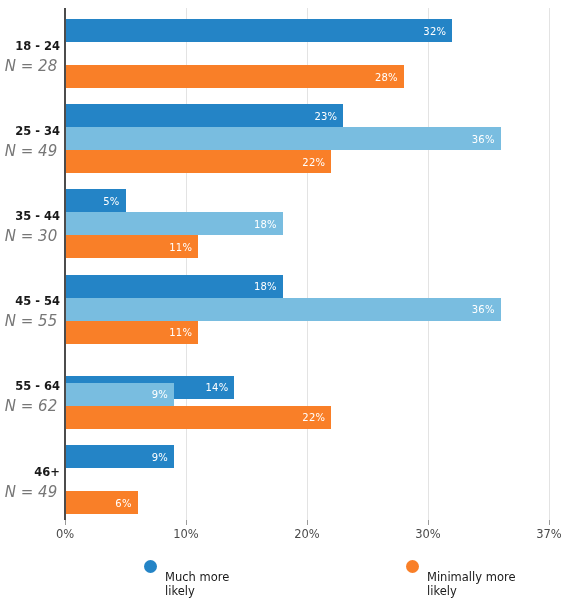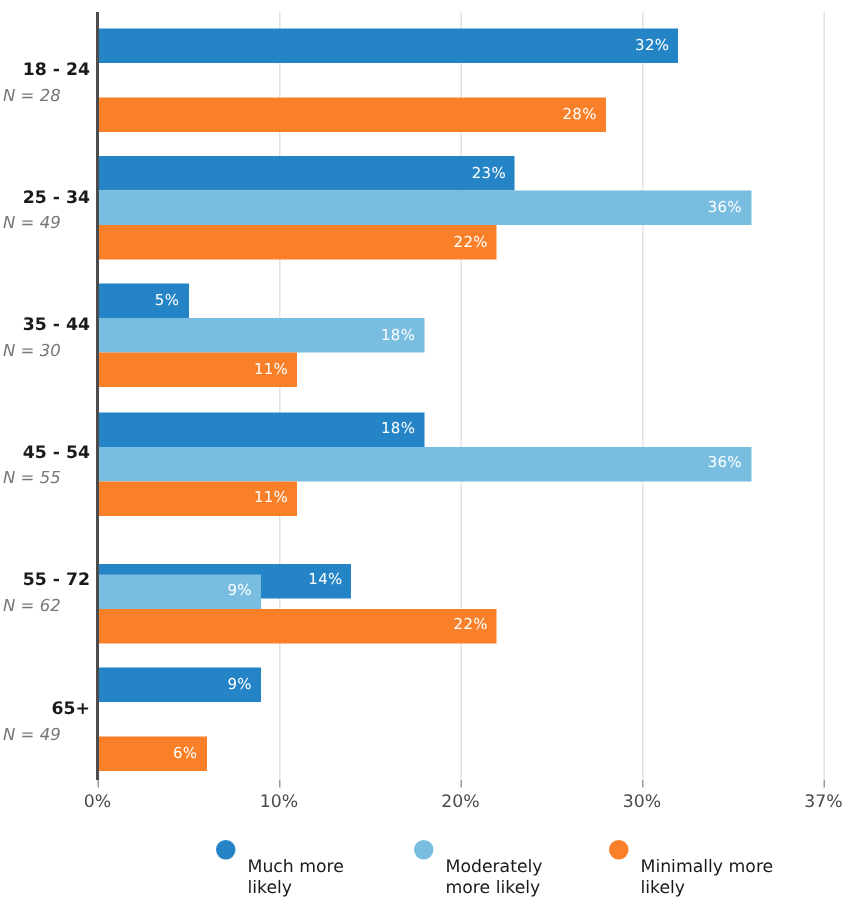--- a/index.html
+++ b/index.html
@@ -89,22 +89,22 @@
     text-align: right;
     font-size: 11.5px;
     font-weight: bold;
     color: #1a1a1a;
     white-space: nowrap;
   }
   .cat-n {
     position: absolute;
     right: 0;
     width: 58px;
-    text-align: left;
-    font-size: 11px;
+    text-align: center;
+    font-size: 15px;
     font-style: italic;
     color: #777777;
     white-space: nowrap;
   }
   .cat-col {
     position: absolute;
     left: 0;
     top: 0;
     width: 60px;
     height: 609px;
@@ -279,23 +279,23 @@
 
   <div class="cat-col" id="cat-col">
       <div class="cat-label" style="top: 38.5px;">18 - 24</div>
       <div class="cat-n" style="top: 56.5px;">N = 28</div>
       <div class="cat-label" style="top: 123.7px;">25 - 34</div>
       <div class="cat-n" style="top: 141.7px;">N = 49</div>
       <div class="cat-label" style="top: 208.9px;">35 - 44</div>
       <div class="cat-n" style="top: 226.9px;">N = 30</div>
       <div class="cat-label" style="top: 294.1px;">45 - 54</div>
       <div class="cat-n" style="top: 312.1px;">N = 55</div>
-      <div class="cat-label" style="top: 379.3px;">55 - 72</div>
+      <div class="cat-label" style="top: 379.3px;">55 - 64</div>
       <div class="cat-n" style="top: 397.3px;">N = 62</div>
-      <div class="cat-label" style="top: 464.5px;">65+</div>
+      <div class="cat-label" style="top: 464.5px;">46+</div>
       <div class="cat-n" style="top: 482.5px;">N = 49</div>
     </div>
 
   <div class="x-axis-ticks" id="x-ticks">
       <div class="tick" style="left: 65px;"></div>
       <div class="tick" style="left: 186px;"></div>
       <div class="tick" style="left: 307px;"></div>
       <div class="tick" style="left: 428px;"></div>
       <div class="tick" style="left: 549px;"></div>
     </div>
@@ -305,23 +305,19 @@
       <div class="x-tick-label" style="left: 307px;">20%</div>
       <div class="x-tick-label" style="left: 428px;">30%</div>
       <div class="x-tick-label" style="left: 549px;">37%</div>
     </div>
 
   <div class="legend" id="legend">
       <div class="legend-item" style="left: 144px;">
         <span class="legend-dot" style="background: rgb(36, 132, 198);"></span>
         <span class="legend-text">Much more likely</span>
       </div>
-      <div class="legend-item" style="left: 276px;">
-        <span class="legend-dot" style="background: rgb(121, 189, 224);"></span>
-        <span class="legend-text">Moderately more likely</span>
-      </div>
       <div class="legend-item" style="left: 406px;">
         <span class="legend-dot" style="background: rgb(249, 127, 40);"></span>
         <span class="legend-text">Minimally more likely</span>
       </div>
     </div>
 
 </div>
 
 </body></html>

